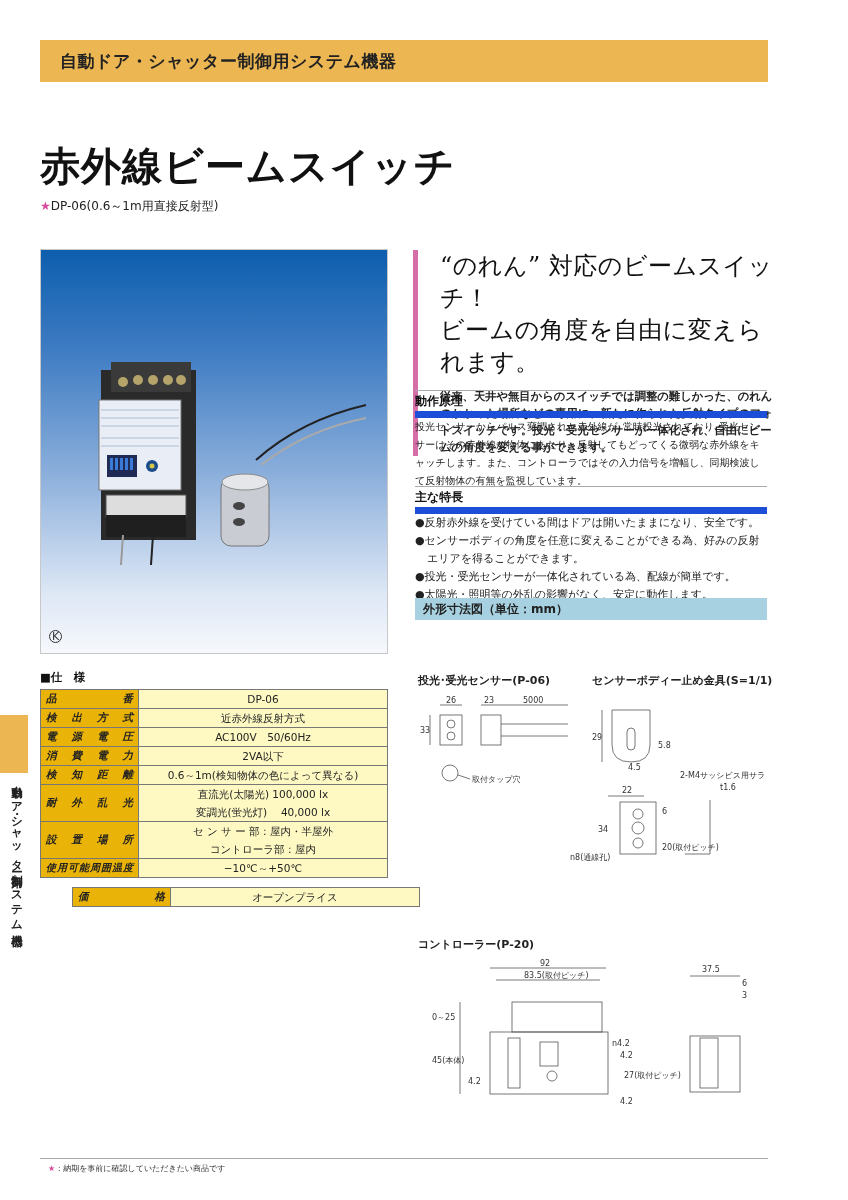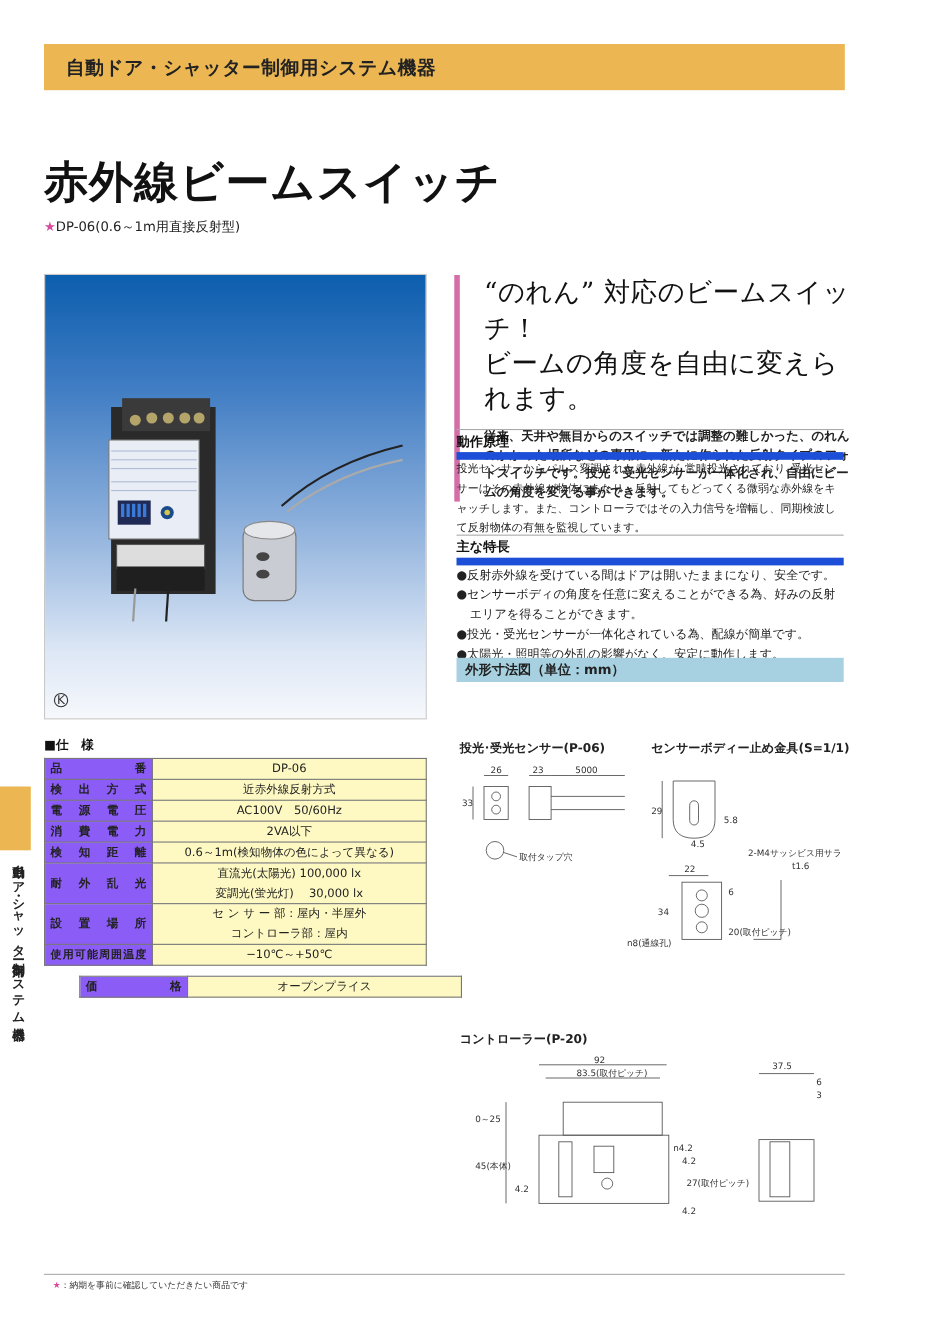--- a/index.html
+++ b/index.html
@@ -38,21 +38,21 @@
     .section p { font-size: 10px; line-height: 18px; color: #222; }
     .section ul { list-style: none; }
     .section li { font-size: 11px; line-height: 18px; color: #222; padding-left: 12px; text-indent: -12px; }
     .dim-header {
       position: absolute; left: 415px; top: 598px; width: 352px; height: 22px; background: #a7d1e1;
       font-size: 12px; font-weight: bold; padding-left: 8px; line-height: 22px; color: #222;
     }
     .spec-heading { position: absolute; left: 40px; top: 670px; font-size: 11.5px; font-weight: bold; color: #111; }
     table.spec { position: absolute; left: 40px; border-collapse: collapse; width: 348px; }
     table.spec td { border: 1px solid #777; font-size: 10.5px; height: 18px; color: #222; }
-    table.spec td.k { background: #8b5cf6; width: 98px; padding: 0 5px; text-align: justify; text-align-last: justify; font-weight: bold; }
+    table.spec td.k { background: #eab308; width: 98px; padding: 0 5px; text-align: justify; text-align-last: justify; font-weight: bold; font-style: italic; }
     table.spec td.v { text-align: center; background: #fef9c3; line-height: 18px; }
     .side-tab { position: absolute; left: 0; top: 715px; width: 28px; height: 58px; background: #ecb753; }
     .side-text {
       position: absolute; left: 6px; top: 777px; width: 18px; writing-mode: vertical-rl;
       font-size: 11.5px; font-weight: bold; color: #222; letter-spacing: 1px;
     }
     .diagram-label { position: absolute; font-size: 11px; font-weight: bold; color: #222; }
     svg.draw { position: absolute; overflow: visible; }
     svg.draw text { font-family: "DejaVu Sans", sans-serif; font-size: 8px; fill: #333; }
     .footer-line { position: absolute; left: 40px; top: 1158px; width: 728px; border-top: 1px solid #aaa; }
@@ -159,21 +159,21 @@
         <td class="v">2VA以下</td>
       </tr>
   <tr>
         <td class="k">検知距離</td>
         <td class="v">0.6～1m(検知物体の色によって異なる)</td>
       </tr>
   <tr>
         <td class="k">耐外乱光</td>
         <td class="v">
           <div>直流光(太陽光)  100,000 lx</div>
-          <div>変調光(蛍光灯)　 30,000 lx</div>
+          <div>変調光(蛍光灯)　 40,000 lx</div>
         </td>
       </tr>
   <tr>
         <td class="k">設置場所</td>
         <td class="v">
           <div>セ ン サ ー 部：屋内・半屋外</div>
           <div>コントローラ部：屋内</div>
         </td>
       </tr>
   <tr>

